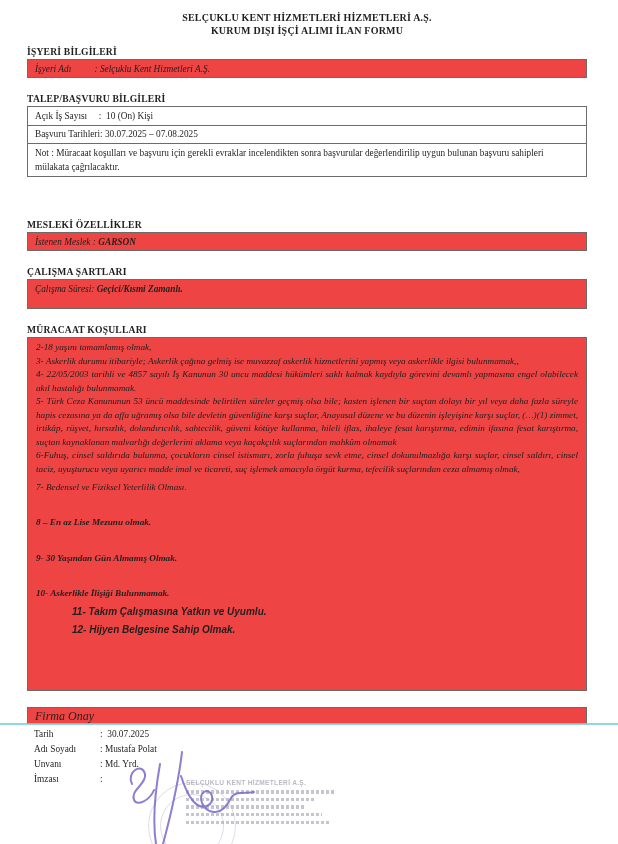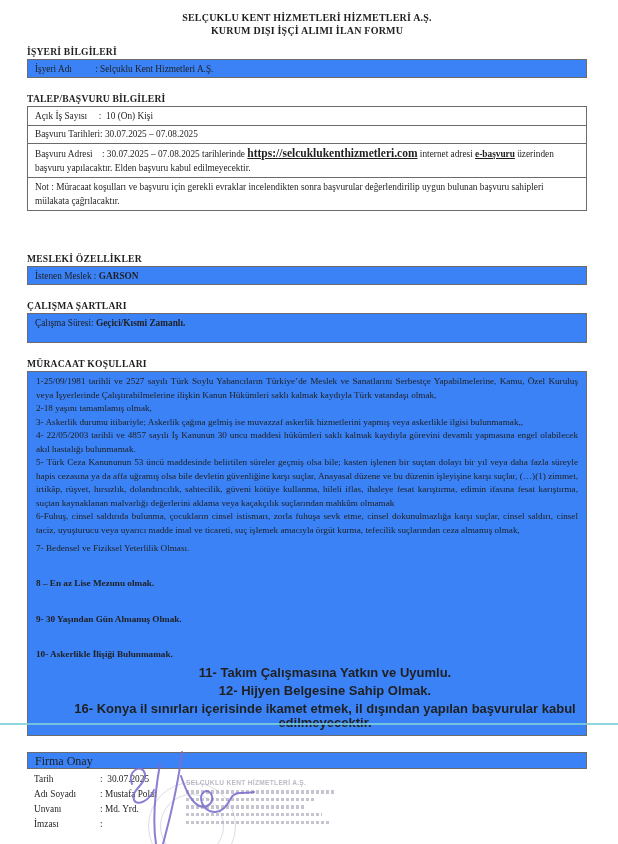--- a/index.html
+++ b/index.html
@@ -7,21 +7,21 @@
     position:relative;
     width:618px;height:844px;
     background:#ffffff;
     font-family:"Liberation Serif", serif;
     color:#1f1f1f;
     overflow:hidden;
   }
   .content{position:absolute;left:27px;top:0;width:560px;}
   .title-block{margin-top:11px;text-align:center;font-weight:bold;font-size:10px;line-height:13px;letter-spacing:.2px;}
   .sec-heading{font-weight:bold;font-size:9.6px;letter-spacing:.2px;line-height:12px;}
-  .box{border:1px solid #6b6b6b;background:#3b82f6;}
+  .box{border:1px solid #6b6b6b;background:#ef4444;font-style:italic;}
   .row-line{font-size:9.3px;line-height:14px;padding:1.5px 7px;white-space:pre-wrap;}
   
   .h-isyeri{margin-top:9px;}
   .box-isyeri{margin-top:1px;min-height:14px;}
   
   .h-talep{margin-top:15px;}
   .tbl{margin-top:1px;border:1px solid #6b6b6b;}
   .tbl-row{border-bottom:1px solid #6b6b6b;font-size:9.3px;line-height:14.5px;padding:1.5px 7px;white-space:pre-wrap;}
   .tbl-row:last-child{border-bottom:none;}
   .tbl-row.tall{min-height:29px;}
@@ -33,21 +33,21 @@
   .bold{font-weight:bold;}
   
   .h-calisma{margin-top:15px;}
   .box-calisma{margin-top:1px;min-height:28px;}
   
   .h-muracaat{margin-top:15px;}
   .box-muracaat{margin-top:1px;min-height:354px;padding:3px 8px 6px 8px;box-sizing:border-box;}
   .mk-item{font-size:9.2px;line-height:13.5px;text-align:justify;}
   .mk-item.bold-serif{font-weight:bold;text-align:left;margin-top:22px;}
   .mk-item.serif7{margin-top:4.5px;text-align:left;}
-  .mk-item.bold-sans{font-family:"Liberation Sans",sans-serif;font-weight:bold;font-size:13px;text-align:center;margin-top:4.5px;margin-left:36px;}
+  .mk-item.bold-sans{font-family:"Liberation Sans",sans-serif;font-weight:bold;font-size:10px;text-align:left;margin-top:4.5px;margin-left:36px;}
   
   .cyan-line{position:absolute;left:0;top:723px;width:618px;height:2px;background:#7ccfd6;opacity:.85;}
   
   .box-firma{margin-top:16px;min-height:12px;}
   .firma-row{font-size:12px;line-height:12px;padding:1.5px 7px;}
   .sig-rows{margin-top:3px;}
   .sig-row{display:flex;font-size:9.3px;line-height:15px;padding-left:7px;}
   .sig-label{width:66px;flex:none;}
   .sig-value{white-space:pre-wrap;}
   
@@ -72,38 +72,36 @@
 
     <div class="sec-heading h-isyeri">İŞYERİ BİLGİLERİ</div>
     <div class="box box-isyeri">
       <div class="row-line">İşyeri Adı          : Selçuklu Kent Hizmetleri A.Ş.</div>
     </div>
 
     <div class="sec-heading h-talep">TALEP/BAŞVURU BİLGİLERİ</div>
     <div class="tbl">
       <div class="tbl-row">Açık İş Sayısı     :  10 (On) Kişi</div>
       <div class="tbl-row">Başvuru Tarihleri: 30.07.2025 – 07.08.2025</div>
-      <div class="tbl-row tall"><span>Başvuru Adresi    : 30.07.2025 – 07.08.2025 tarihlerinde </span><span class="url-strong">https://selcuklukenthizmetleri.com</span><span> internet adresi </span><span class="ul-strong">e-başvuru</span><span> üzerinden başvuru yapılacaktır. Elden başvuru kabul edilmeyecektir.</span></div>
       <div class="tbl-row tall">Not : Müracaat koşulları ve başvuru için gerekli evraklar incelendikten sonra başvurular değerlendirilip uygun bulunan başvuru sahipleri mülakata çağrılacaktır.</div>
     </div>
 
     <div class="sec-heading h-mesleki">MESLEKİ ÖZELLİKLER</div>
     <div class="box box-mesleki">
       <div class="row-line"><span>İstenen Meslek : </span><span class="bold">GARSON</span></div>
     </div>
 
     <div class="sec-heading h-calisma">ÇALIŞMA ŞARTLARI</div>
     <div class="box box-calisma">
       <div class="row-line"><span>Çalışma Süresi: </span><span class="bold">Geçici/Kısmi Zamanlı.</span></div>
     </div>
 
     <div class="sec-heading h-muracaat">MÜRACAAT KOŞULLARI</div>
     <div class="box box-muracaat">
 
-        <div class="mk-item serif">1-25/09/1981 tarihli ve 2527 sayılı Türk Soylu Yabancıların Türkiye’de Meslek  ve Sanatlarını Serbestçe Yapabilmelerine, Kamu, Özel Kuruluş veya İşyerlerinde Çalıştırabilmelerine ilişkin Kanun Hükümleri saklı kalmak kaydıyla Türk vatandaşı olmak,</div>
 
         <div class="mk-item serif">2-18 yaşını tamamlamış olmak,</div>
 
         <div class="mk-item serif">3- Askerlik durumu itibariyle; Askerlik çağına gelmiş ise muvazzaf askerlik hizmetlerini yapmış veya askerlikle ilgisi bulunmamak,,</div>
 
         <div class="mk-item serif">4- 22/05/2003 tarihli ve 4857 sayılı İş Kanunun 30 uncu maddesi hükümleri saklı kalmak kaydıyla görevini devamlı yapmasına engel olabilecek akıl hastalığı bulunmamak.</div>
 
         <div class="mk-item serif">5- Türk Ceza Kanununun 53 üncü maddesinde belirtilen süreler geçmiş olsa bile; kasten işlenen bir suçtan dolayı bir yıl veya daha fazla süreyle hapis cezasına ya da affa uğramış olsa bile devletin güvenliğine karşı suçlar, Anayasal düzene ve bu düzenin işleyişine karşı suçlar, (…)(1) zimmet, irtikâp, rüşvet, hırsızlık, dolandırıcılık, sahtecilik, güveni kötüye kullanma, hileli iflas, ihaleye fesat karıştırma, edimin ifasına fesat karıştırma, suçtan kaynaklanan malvarlığı değerlerini aklama veya kaçakçılık suçlarından mahkûm olmamak</div>
 
         <div class="mk-item serif">6-Fuhuş, cinsel saldırıda bulunma, çocukların cinsel istismarı, zorla fuhuşa sevk etme, cinsel dokunulmazlığa karşı suçlar, cinsel saldırı, cinsel taciz, uyuşturucu veya uyarıcı madde imal ve ticareti, suç işlemek amacıyla örgüt kurma, tefecilik suçlarından ceza almamış olmak,</div>
@@ -114,21 +112,20 @@
 
         <div class="mk-item bold-serif">9- 30 Yaşından Gün Almamış Olmak.</div>
 
         <div class="mk-item bold-serif">10- Askerlikle İlişiği Bulunmamak.</div>
 
         <div class="mk-item bold-sans">11- Takım Çalışmasına Yatkın ve Uyumlu.</div>
 
         <div class="mk-item bold-sans">12- Hijyen Belgesine Sahip Olmak.</div>
 
 
-        <div class="mk-item bold-sans">16- Konya il sınırları içerisinde ikamet etmek, il dışından yapılan başvurular kabul edilmeyecektir.</div>
       </div>
 
     <div class="box box-firma">
       <div class="firma-row">Firma Onay</div>
     </div>
 
     <div class="sig-rows">
 
         <div class="sig-row">
           <span class="sig-label">Tarih</span>

